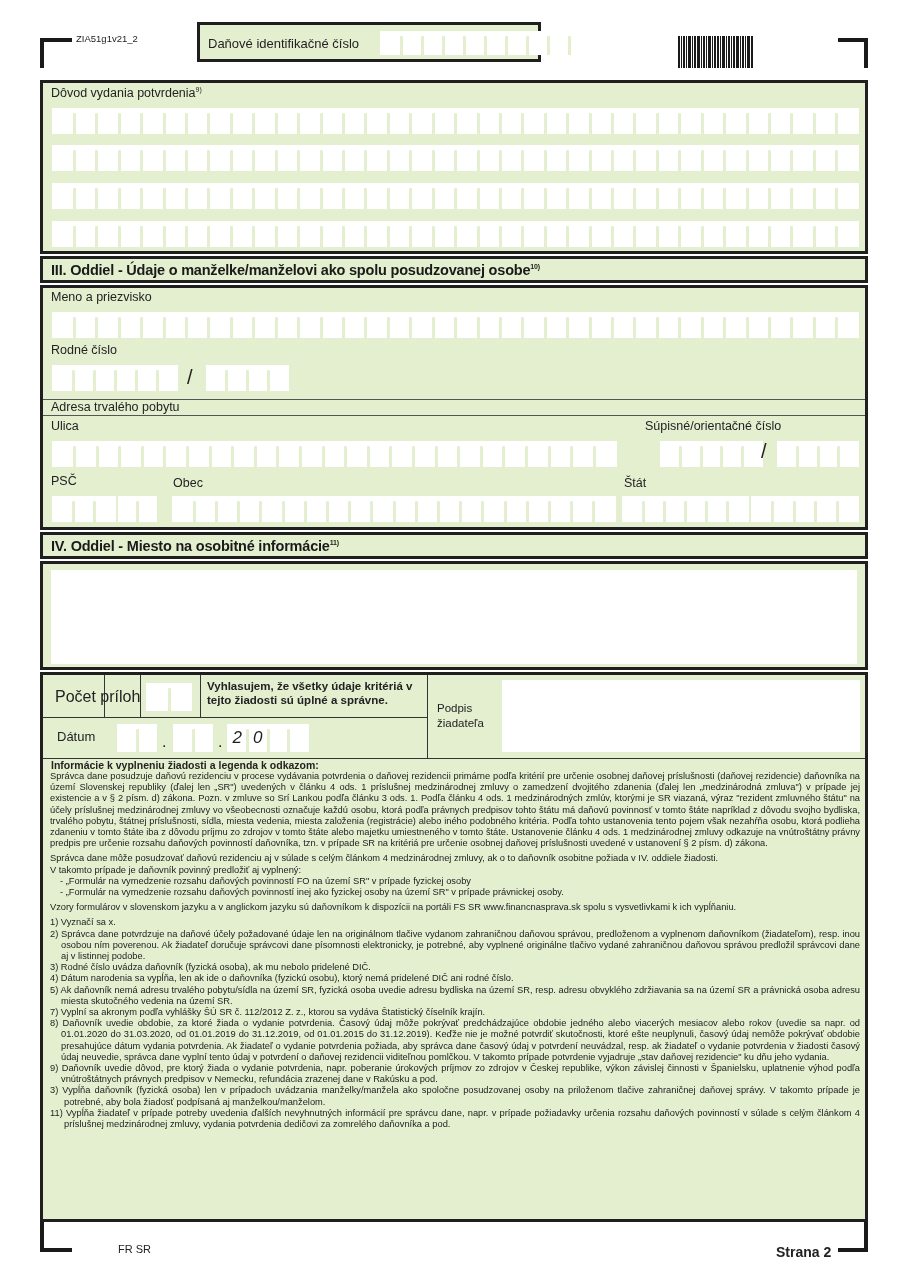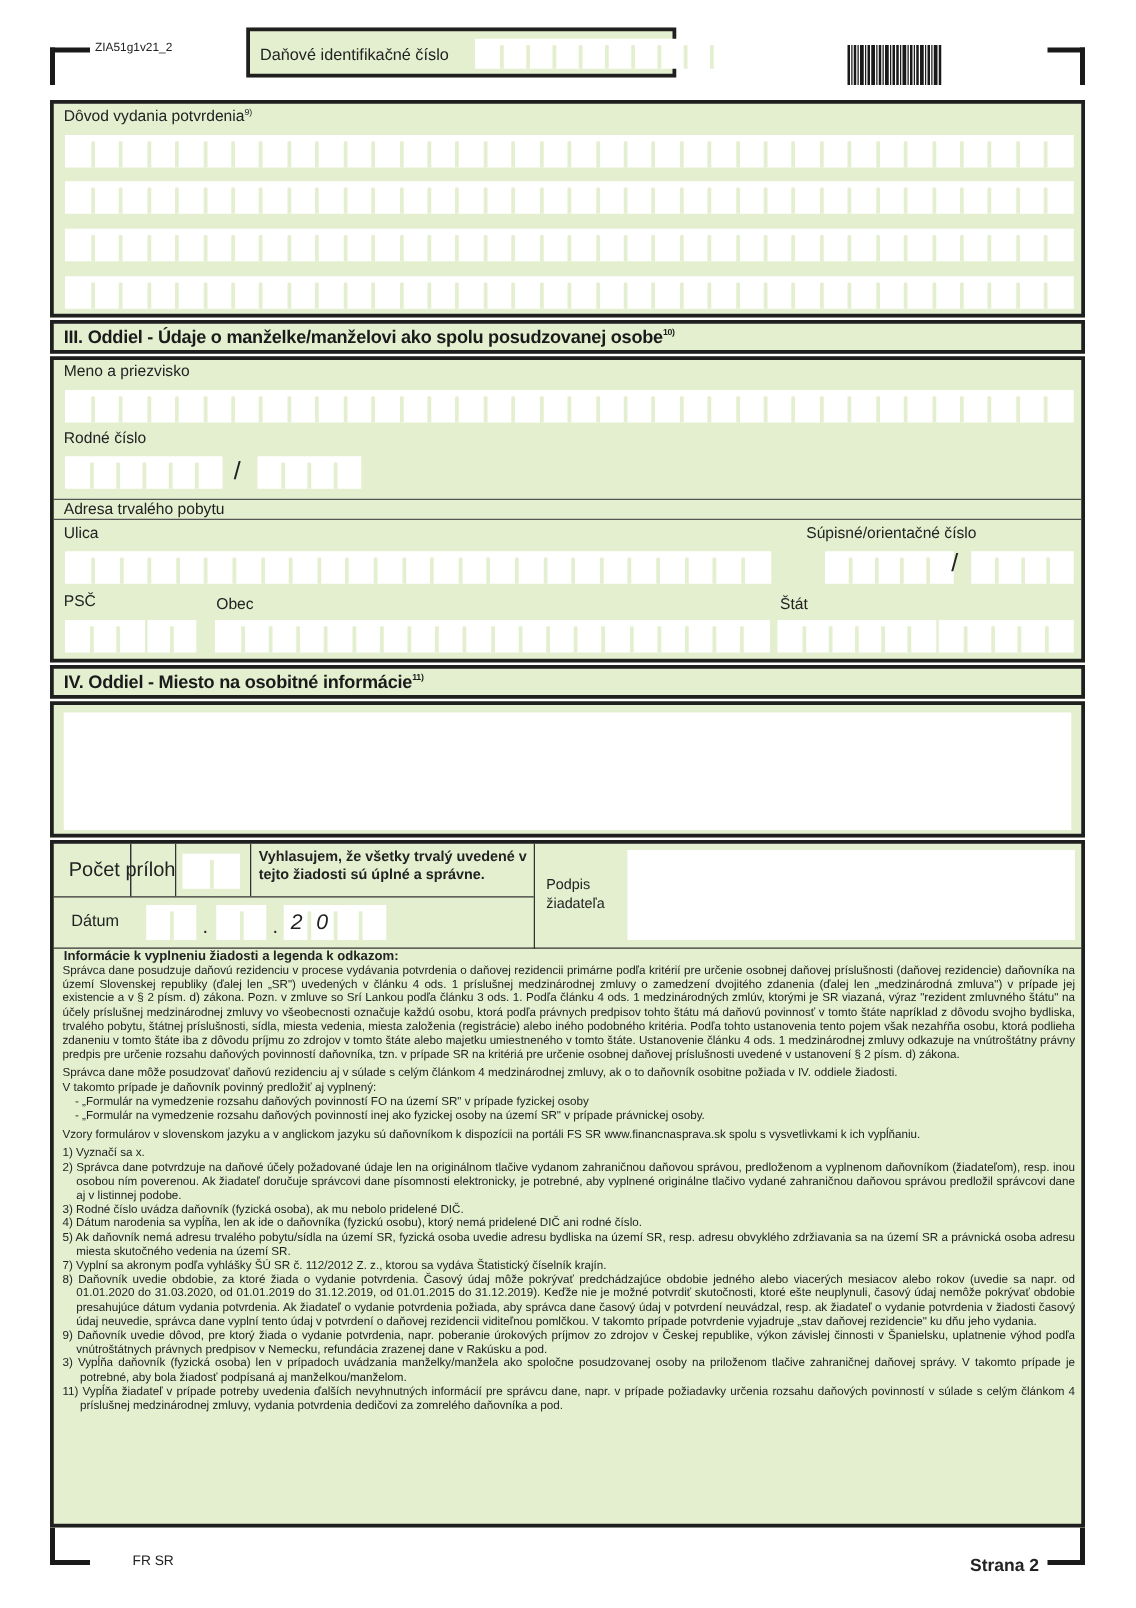--- a/index.html
+++ b/index.html
@@ -413,21 +413,21 @@
   <div class="abs" style="left:97px;top:0;width:1px;height:42px;background:#333;"></div>
   <div class="abs" style="left:157px;top:0;width:1px;height:42px;background:#333;"></div>
   <div class="abs" style="left:384px;top:0;width:1px;height:84px;background:#333;"></div>
   <div class="abs" style="left:0;top:83px;width:822px;height:1px;background:#333;"></div>
 
   <div class="lbl" style="left:12px;top:13px;font-size:16px;">Počet príloh</div>
   <div class="cells" style="left:103px;top:8px;width:46px;height:28px;">
       <div class="c"></div>
       <div class="c"></div>
     </div>
-  <div class="lbl" style="left:164px;top:4px;width:220px;white-space:normal;font-weight:bold;font-size:11.5px;line-height:14px;">Vyhlasujem, že všetky trvalý uvedené v tejto žiadosti sú úplné a správne.</div>
+  <div class="lbl" style="left:164px;top:4px;width:220px;white-space:normal;font-weight:bold;font-size:11.5px;line-height:14px;">Vyhlasujem, že všetky údaje kritériá v tejto žiadosti sú úplné a správne.</div>
 
   <div class="lbl" style="left:14px;top:54px;font-size:13px;">Dátum</div>
   <div class="cells" style="left:74px;top:49px;width:40px;height:28px;">
       <div class="c"></div>
       <div class="c"></div>
     </div>
   <div class="lbl" style="left:119px;top:58px;font-size:16px;">.</div>
   <div class="cells" style="left:130px;top:49px;width:40px;height:28px;">
       <div class="c"></div>
       <div class="c"></div>
@@ -461,14 +461,14 @@
   <p class="ind">3) Rodné číslo uvádza daňovník (fyzická osoba), ak mu nebolo pridelené DIČ.</p>
   <p class="ind">4) Dátum narodenia sa vypĺňa, len ak ide o daňovníka (fyzickú osobu), ktorý nemá pridelené DIČ ani rodné číslo.</p>
   <p class="ind">5) Ak daňovník nemá adresu trvalého pobytu/sídla na území SR, fyzická osoba uvedie adresu bydliska na území SR, resp. adresu obvyklého zdržiavania sa na území SR a právnická osoba adresu miesta skutočného vedenia na území SR.</p>
   <p class="ind">7) Vyplní sa akronym podľa vyhlášky ŠÚ SR č. 112/2012 Z. z., ktorou sa vydáva Štatistický číselník krajín.</p>
   <p class="ind">8) Daňovník uvedie obdobie, za ktoré žiada o vydanie potvrdenia. Časový údaj môže pokrývať predchádzajúce obdobie jedného alebo viacerých mesiacov alebo rokov (uvedie sa napr. od 01.01.2020 do 31.03.2020, od 01.01.2019 do 31.12.2019, od 01.01.2015 do 31.12.2019). Keďže nie je možné potvrdiť skutočnosti, ktoré ešte neuplynuli, časový údaj nemôže pokrývať obdobie presahujúce dátum vydania potvrdenia. Ak žiadateľ o vydanie potvrdenia požiada, aby správca dane časový údaj v potvrdení neuvádzal, resp. ak žiadateľ o vydanie potvrdenia v žiadosti časový údaj neuvedie, správca dane vyplní tento údaj v potvrdení o daňovej rezidencii viditeľnou pomlčkou. V takomto prípade potvrdenie vyjadruje „stav daňovej rezidencie" ku dňu jeho vydania.</p>
   <p class="ind">9) Daňovník uvedie dôvod, pre ktorý žiada o vydanie potvrdenia, napr. poberanie úrokových príjmov zo zdrojov v Českej republike, výkon závislej činnosti v Španielsku, uplatnenie výhod podľa vnútroštátnych právnych predpisov v Nemecku, refundácia zrazenej dane v Rakúsku a pod.</p>
   <p class="ind2">3) Vypĺňa daňovník (fyzická osoba) len v prípadoch uvádzania manželky/manžela ako spoločne posudzovanej osoby na priloženom tlačive zahraničnej daňovej správy. V takomto prípade je potrebné, aby bola žiadosť podpísaná aj manželkou/manželom.</p>
   <p class="ind2">11) Vypĺňa žiadateľ v prípade potreby uvedenia ďalších nevyhnutných informácií pre správcu dane, napr. v prípade požiadavky určenia rozsahu daňových povinností v súlade s celým článkom 4 príslušnej medzinárodnej zmluvy, vydania potvrdenia dedičovi za zomrelého daňovníka a pod.</p>
 </div>
 
-<div class="lbl" style="left:70px;top:1243px;font-size:11px;padding-left:36px;">FR SR</div>
+<div class="lbl" style="left:82px;top:1243px;font-size:11px;padding-left:36px;">FR SR</div>
 <div class="lbl" style="left:776px;top:1244px;font-size:14px;font-weight:bold;">Strana 2</div>
 
 </body></html>

